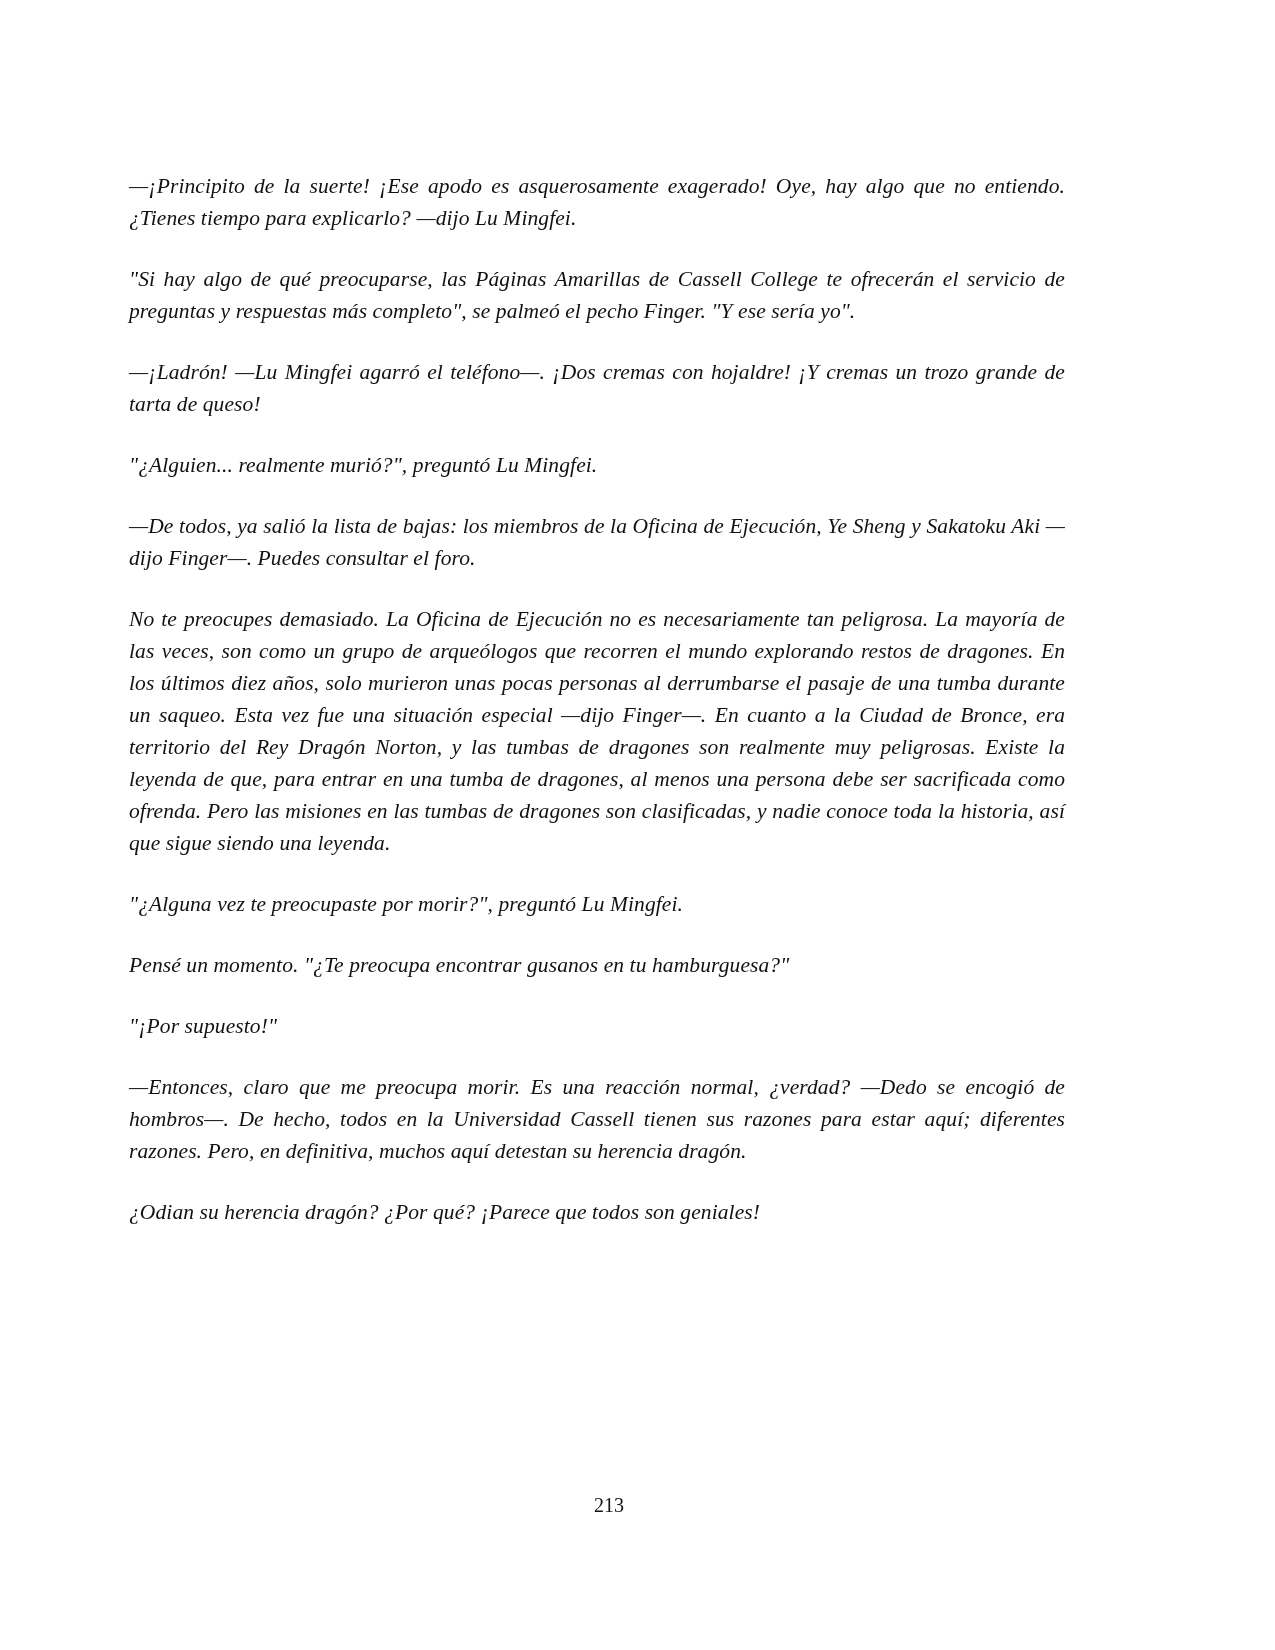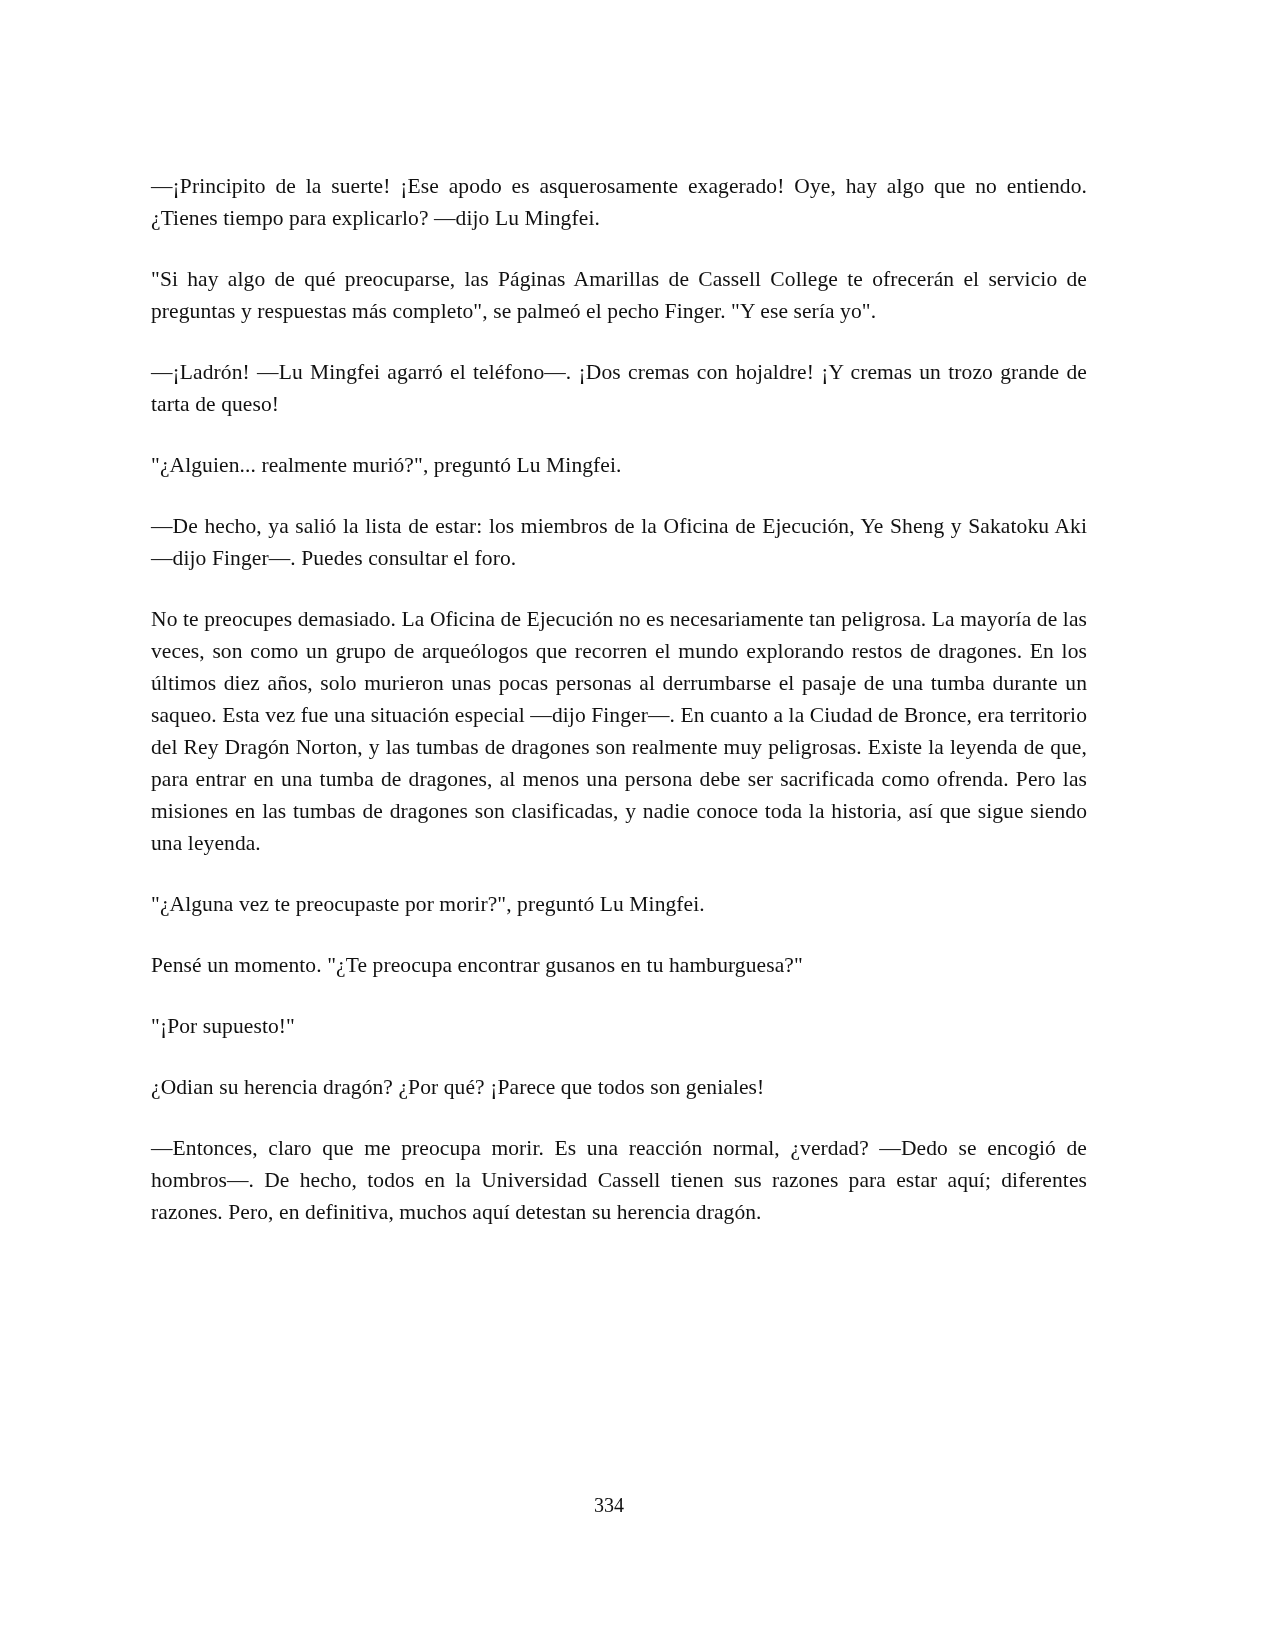--- a/index.html
+++ b/index.html
@@ -16,22 +16,23 @@
   .page {
     position: relative;
     width: 1275px;
     height: 1650px;
     background: #ffffff;
     overflow: hidden;
   }
   .content {
     position: absolute;
     top: 170px;
-    left: 151px;
+    left: 129px;
     width: 936px;
+    font-style: italic;
   }
   .content p {
     margin: 0 0 29px 0;
     font-size: 21.5px;
     line-height: 32px;
     text-align: justify;
     letter-spacing: 0.1px;
   }
   .content p:last-child {
     margin-bottom: 0;
@@ -48,22 +49,22 @@
 </style>
 </head>
 <body>
 
 <div class="page">
   <div class="content">
     <p>—¡Principito de la suerte! ¡Ese apodo es asquerosamente exagerado! Oye, hay algo que no entiendo. ¿Tienes tiempo para explicarlo? —dijo Lu Mingfei.</p>
     <p>"Si hay algo de qué preocuparse, las Páginas Amarillas de Cassell College te ofrecerán el servicio de preguntas y respuestas más completo", se palmeó el pecho Finger. "Y ese sería yo".</p>
     <p>—¡Ladrón! —Lu Mingfei agarró el teléfono—. ¡Dos cremas con hojaldre! ¡Y cremas un trozo grande de tarta de queso!</p>
     <p>"¿Alguien... realmente murió?", preguntó Lu Mingfei.</p>
-    <p>—De hecho, ya salió la lista de estar: los miembros de la Oficina de Ejecución, Ye Sheng y Sakatoku Aki —dijo Finger—. Puedes consultar el foro.</p>
+    <p>—De todos, ya salió la lista de bajas: los miembros de la Oficina de Ejecución, Ye Sheng y Sakatoku Aki —dijo Finger—. Puedes consultar el foro.</p>
     <p>No te preocupes demasiado. La Oficina de Ejecución no es necesariamente tan peligrosa. La mayoría de las veces, son como un grupo de arqueólogos que recorren el mundo explorando restos de dragones. En los últimos diez años, solo murieron unas pocas personas al derrumbarse el pasaje de una tumba durante un saqueo. Esta vez fue una situación especial —dijo Finger—. En cuanto a la Ciudad de Bronce, era territorio del Rey Dragón Norton, y las tumbas de dragones son realmente muy peligrosas. Existe la leyenda de que, para entrar en una tumba de dragones, al menos una persona debe ser sacrificada como ofrenda. Pero las misiones en las tumbas de dragones son clasificadas, y nadie conoce toda la historia, así que sigue siendo una leyenda.</p>
     <p>"¿Alguna vez te preocupaste por morir?", preguntó Lu Mingfei.</p>
     <p>Pensé un momento. "¿Te preocupa encontrar gusanos en tu hamburguesa?"</p>
     <p>"¡Por supuesto!"</p>
+    <p>—Entonces, claro que me preocupa morir. Es una reacción normal, ¿verdad? —Dedo se encogió de hombros—. De hecho, todos en la Universidad Cassell tienen sus razones para estar aquí; diferentes razones. Pero, en definitiva, muchos aquí detestan su herencia dragón.</p>
     <p>¿Odian su herencia dragón? ¿Por qué? ¡Parece que todos son geniales!</p>
-    <p>—Entonces, claro que me preocupa morir. Es una reacción normal, ¿verdad? —Dedo se encogió de hombros—. De hecho, todos en la Universidad Cassell tienen sus razones para estar aquí; diferentes razones. Pero, en definitiva, muchos aquí detestan su herencia dragón.</p>
   </div>
-  <div class="page-number">334</div>
+  <div class="page-number">213</div>
 </div>
 
 </body></html>

